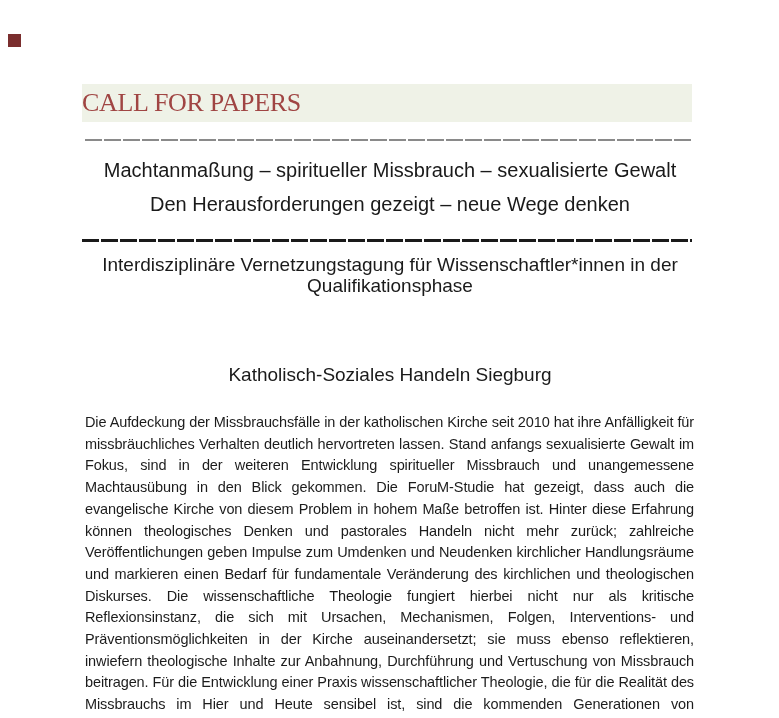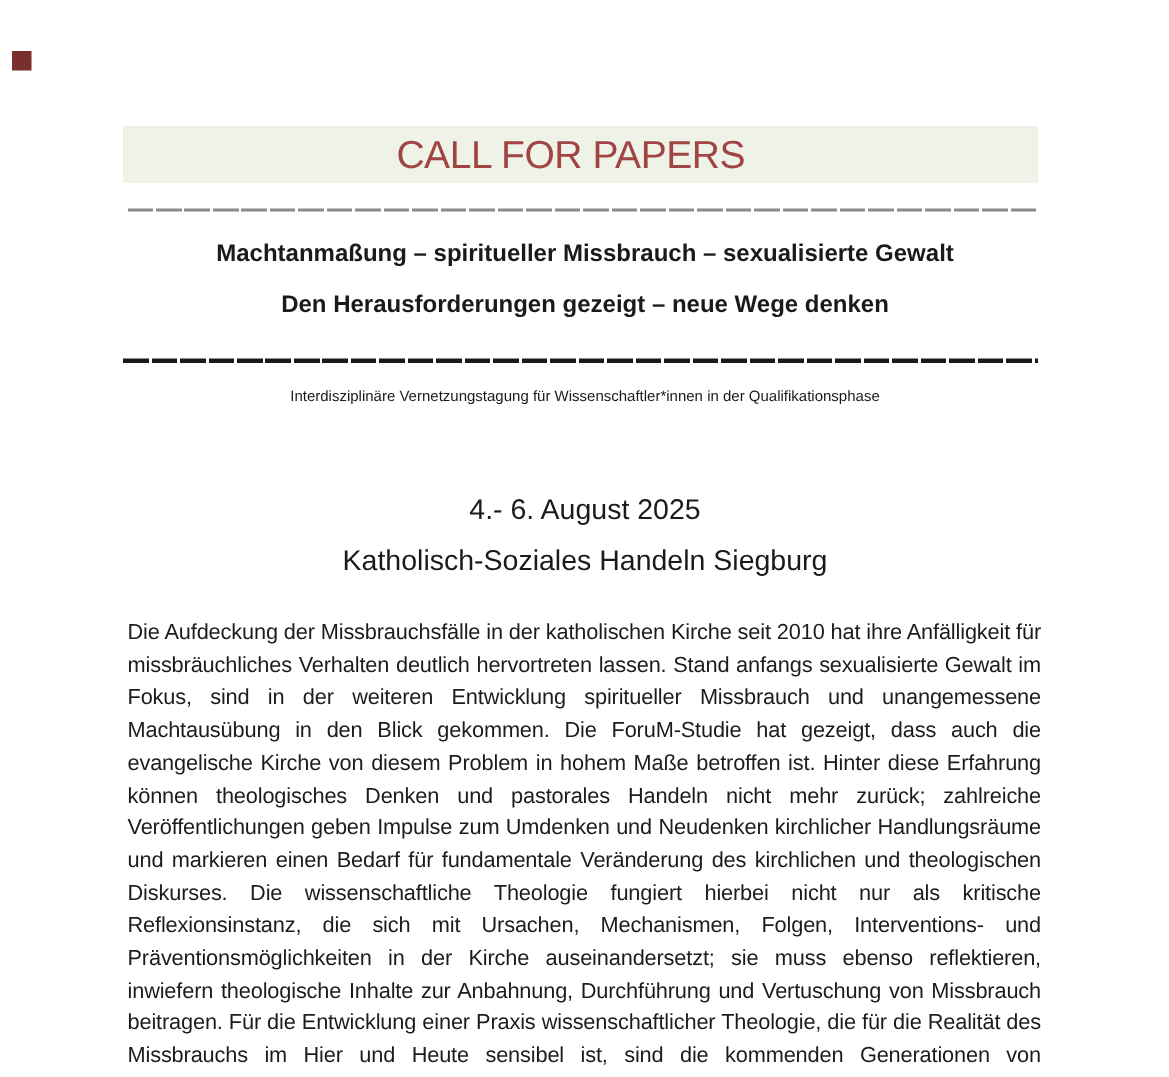--- a/index.html
+++ b/index.html
@@ -26,23 +26,24 @@
   }
   .banner {
     position: absolute;
     left: 82px;
     top: 84px;
     width: 610px;
     height: 38px;
     background: var(--banner-bg, #eff2e7);
     display: flex;
     align-items: center;
-    justify-content: center;
+    justify-content: flex-start;
     box-sizing: border-box;
     padding-right: 13px;
+    font-family: Liberation Serif, serif;
   }
   .banner-text {
     font-size: 26px;
     letter-spacing: -0.3px;
     color: var(--banner-text, #a04543);
     white-space: nowrap;
     line-height: 1;
   }
   .rule {
     position: absolute;
@@ -61,37 +62,37 @@
     width: 610px;
     height: 2.5px;
     color: var(--rule-dark, #1a1a1a);
   }
   .title {
     position: absolute;
     left: 85px;
     top: 153px;
     width: 610px;
     margin: 0;
-    font-size: 16px;
-    font-weight: 700;
+    font-size: 20px;
+    font-weight: 400;
     line-height: 34px;
     text-align: center;
     color: #1a1a1a;
   }
   .title .title-line {
     display: block;
     white-space: nowrap;
   }
   .subtitle {
     position: absolute;
     left: 85px;
     top: 254px;
     width: 610px;
     margin: 0;
-    font-size: 10px;
+    font-size: 19px;
     line-height: 21px;
     text-align: center;
     color: #1a1a1a;
   }
   .event-date {
     position: absolute;
     left: 85px;
     top: 330px;
     width: 610px;
     margin: 0;
@@ -137,19 +138,18 @@
 
   <h1 class="title">
     <span class="title-line">Machtanmaßung – spiritueller Missbrauch – sexualisierte Gewalt</span>
     <span class="title-line">Den Herausforderungen gezeigt – neue Wege denken</span>
   </h1>
 
   <div class="rule rule-dark"></div>
 
   <p class="subtitle">Interdisziplinäre Vernetzungstagung für Wissenschaftler*innen in der Qualifikationsphase</p>
 
-  <p class="event-date">4.- 6. August 2025</p>
 
   <p class="event-venue">Katholisch-Soziales Handeln Siegburg</p>
 
   <p class="body-text">Die Aufdeckung der Missbrauchsfälle in der katholischen Kirche seit 2010 hat ihre Anfälligkeit für missbräuchliches Verhalten deutlich hervortreten lassen. Stand anfangs sexualisierte Gewalt im Fokus, sind in der weiteren Entwicklung spiritueller Missbrauch und unangemessene Machtausübung in den Blick gekommen. Die ForuM-Studie hat gezeigt, dass auch die evangelische Kirche von diesem Problem in hohem Maße betroffen ist. Hinter diese Erfahrung können theologisches Denken und pastorales Handeln nicht mehr zurück; zahlreiche Veröffentlichungen geben Impulse zum Umdenken und Neudenken kirchlicher Handlungsräume und markieren einen Bedarf für fundamentale Veränderung des kirchlichen und theologischen Diskurses. Die wissenschaftliche Theologie fungiert hierbei nicht nur als kritische Reflexionsinstanz, die sich mit Ursachen, Mechanismen, Folgen, Interventions- und Präventionsmöglichkeiten in der Kirche auseinandersetzt; sie muss ebenso reflektieren, inwiefern theologische Inhalte zur Anbahnung, Durchführung und Vertuschung von Missbrauch beitragen. Für die Entwicklung einer Praxis wissenschaftlicher Theologie, die für die Realität des Missbrauchs im Hier und Heute sensibel ist, sind die kommenden Generationen von Theolog*innen von zentraler Bedeutung.</p>
 
 </div>
 
 </body></html>

